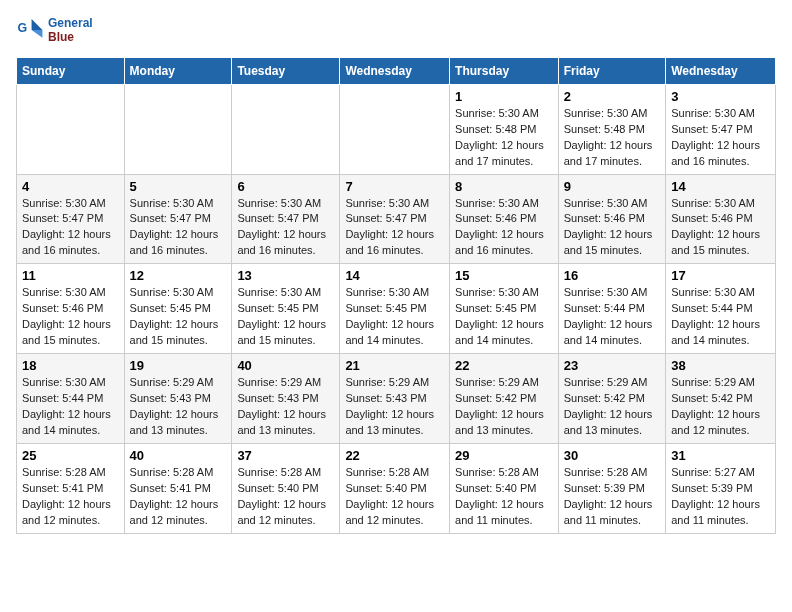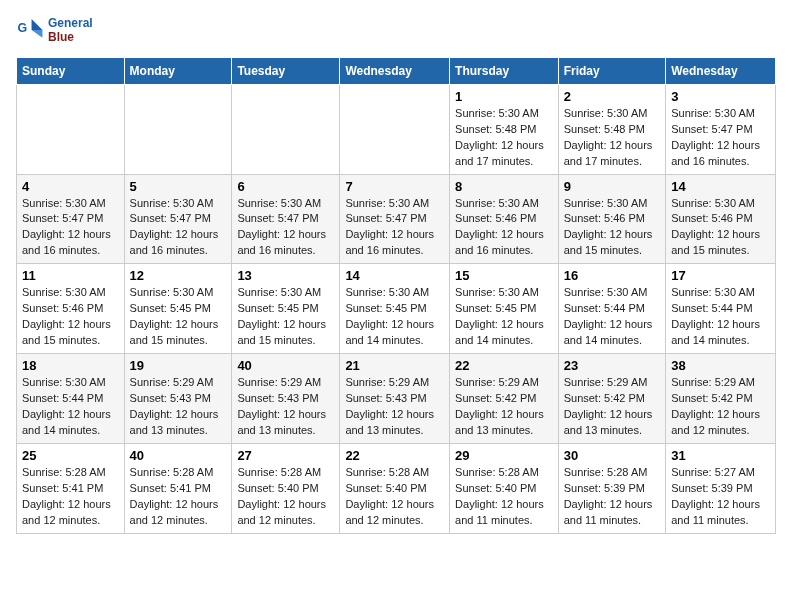--- a/index.html
+++ b/index.html
@@ -232,21 +232,21 @@
       <tr>
         <td>
           <span class="day-num">25</span>
           <div class="day-info">Sunrise: 5:28 AM<br>Sunset: 5:41 PM<br>Daylight: 12 hours and 12 minutes.</div>
         </td>
         <td>
           <span class="day-num">40</span>
           <div class="day-info">Sunrise: 5:28 AM<br>Sunset: 5:41 PM<br>Daylight: 12 hours and 12 minutes.</div>
         </td>
         <td>
-          <span class="day-num">27</span>
+          <span class="day-num">37</span>
           <div class="day-info">Sunrise: 5:28 AM<br>Sunset: 5:40 PM<br>Daylight: 12 hours and 12 minutes.</div>
         </td>
         <td>
           <span class="day-num">22</span>
           <div class="day-info">Sunrise: 5:28 AM<br>Sunset: 5:40 PM<br>Daylight: 12 hours and 12 minutes.</div>
         </td>
         <td>
           <span class="day-num">29</span>
           <div class="day-info">Sunrise: 5:28 AM<br>Sunset: 5:40 PM<br>Daylight: 12 hours and 11 minutes.</div>
         </td>

